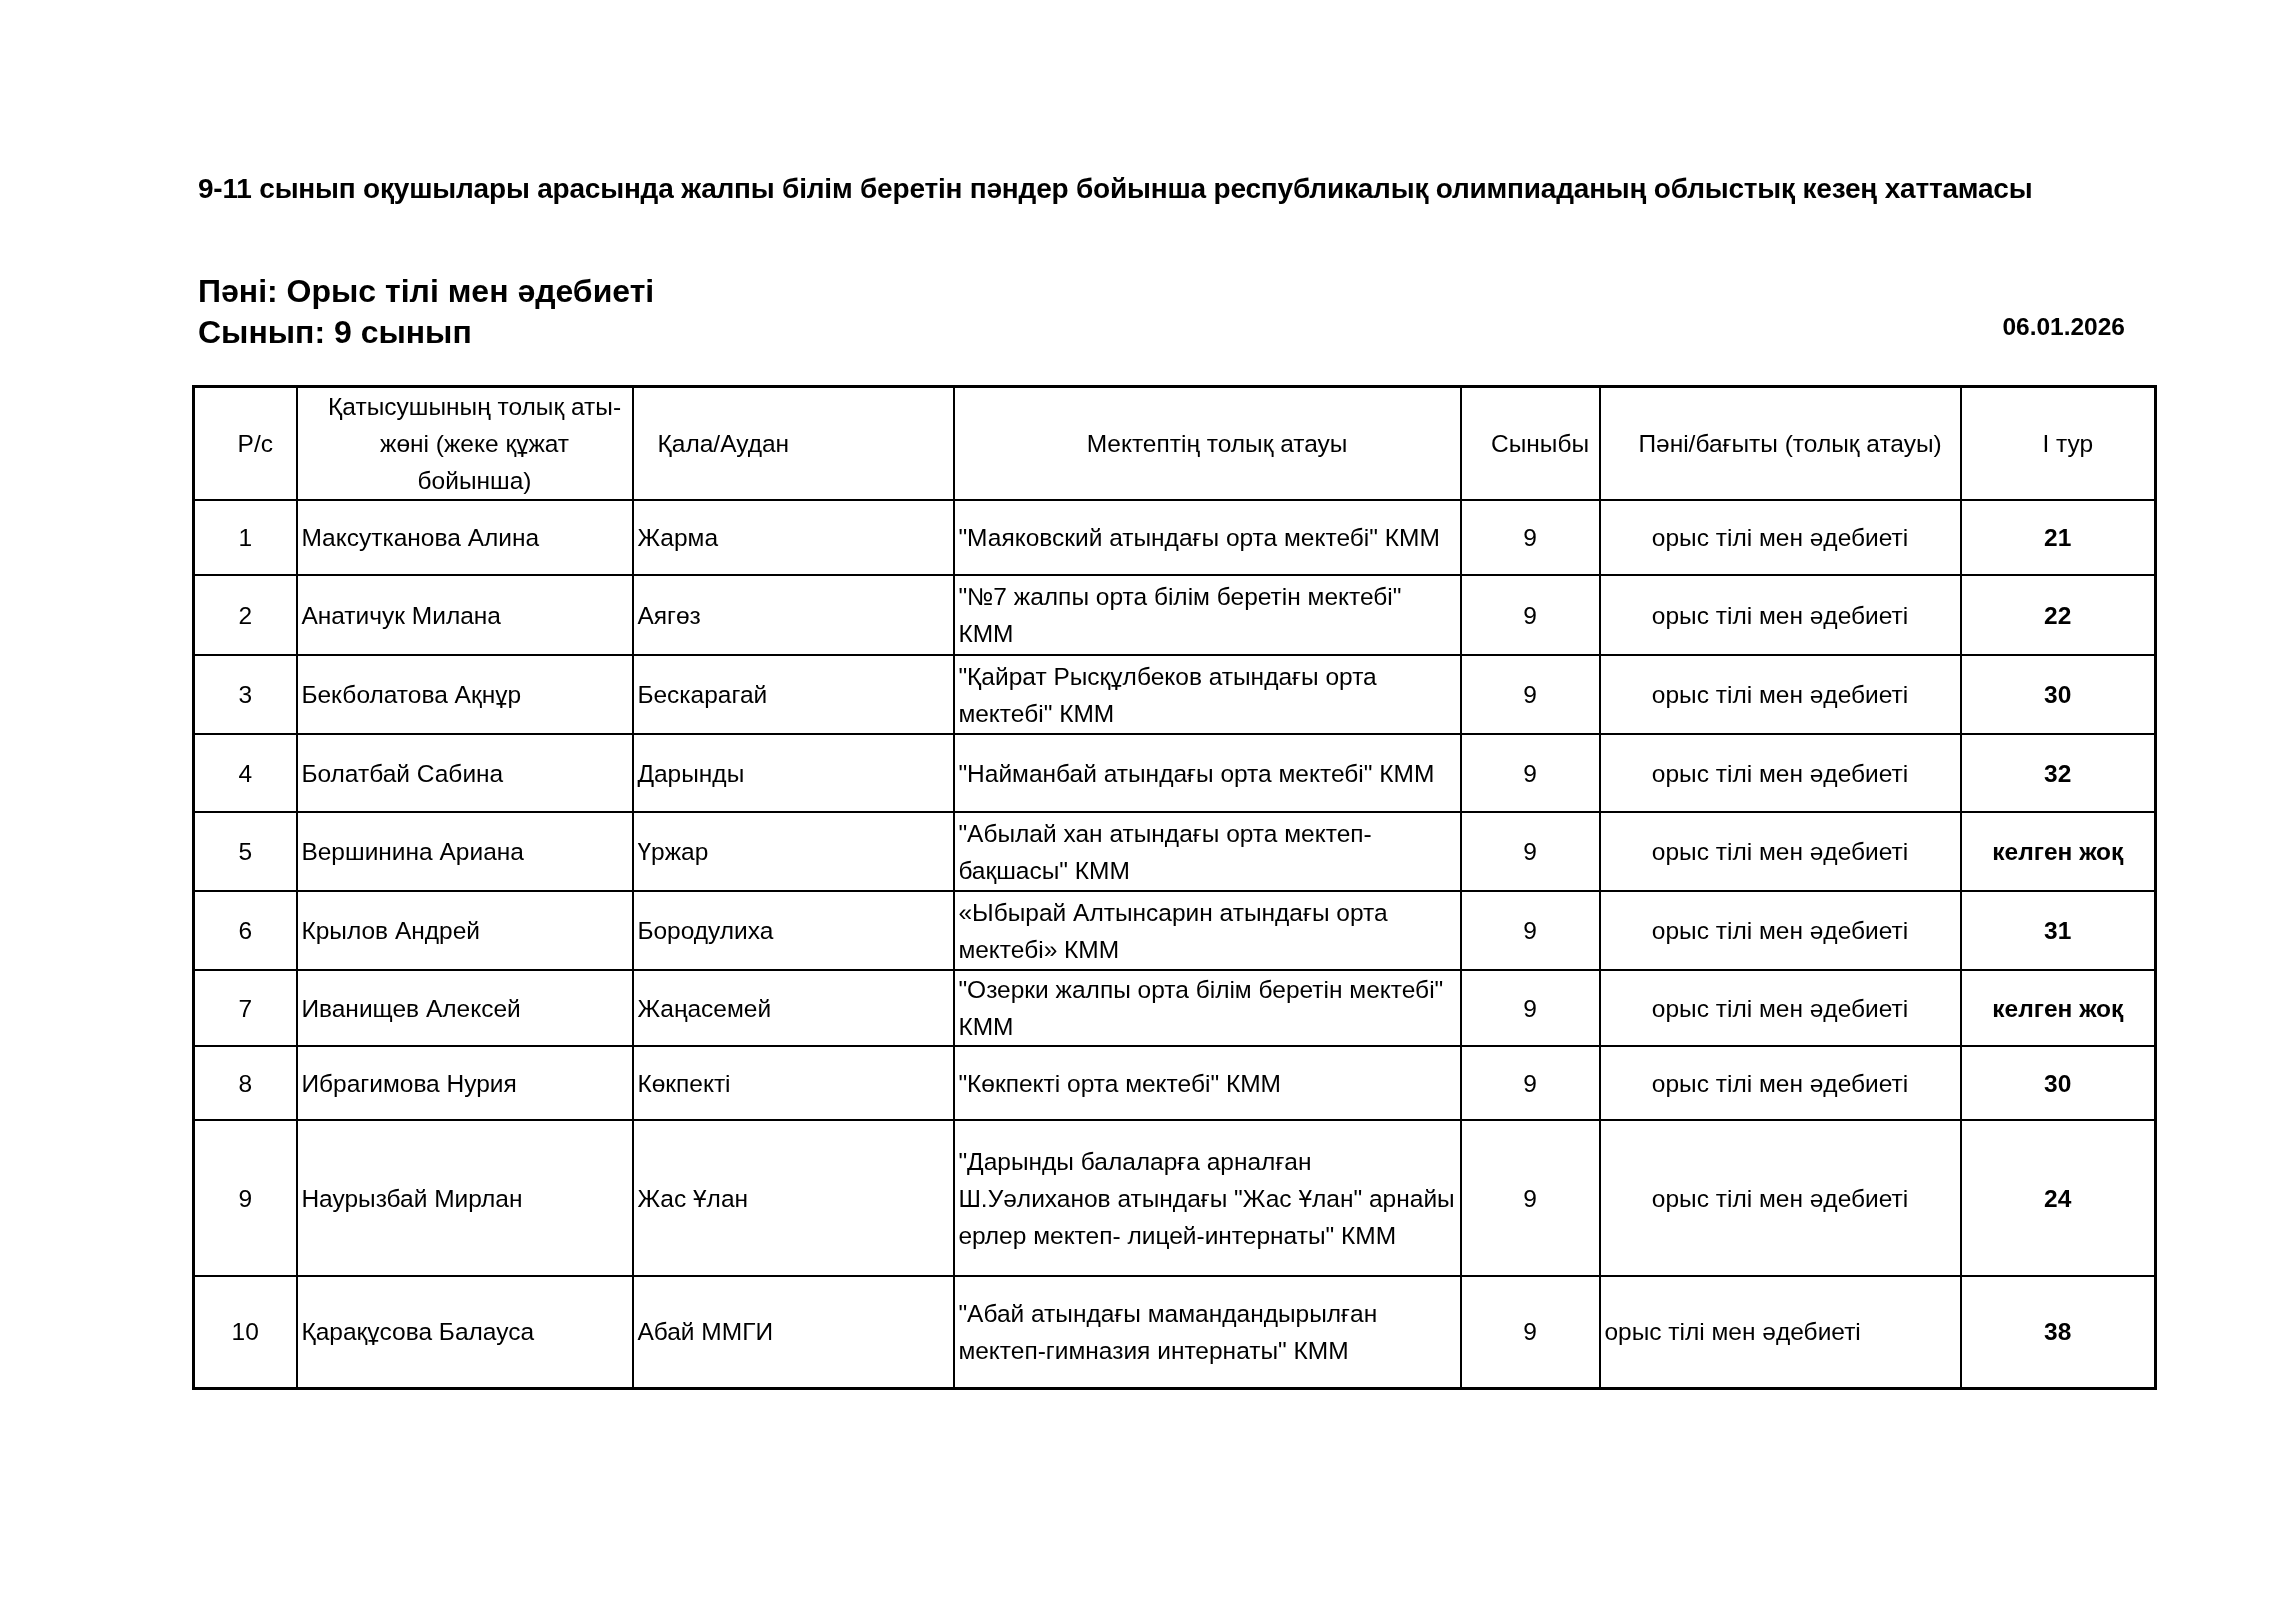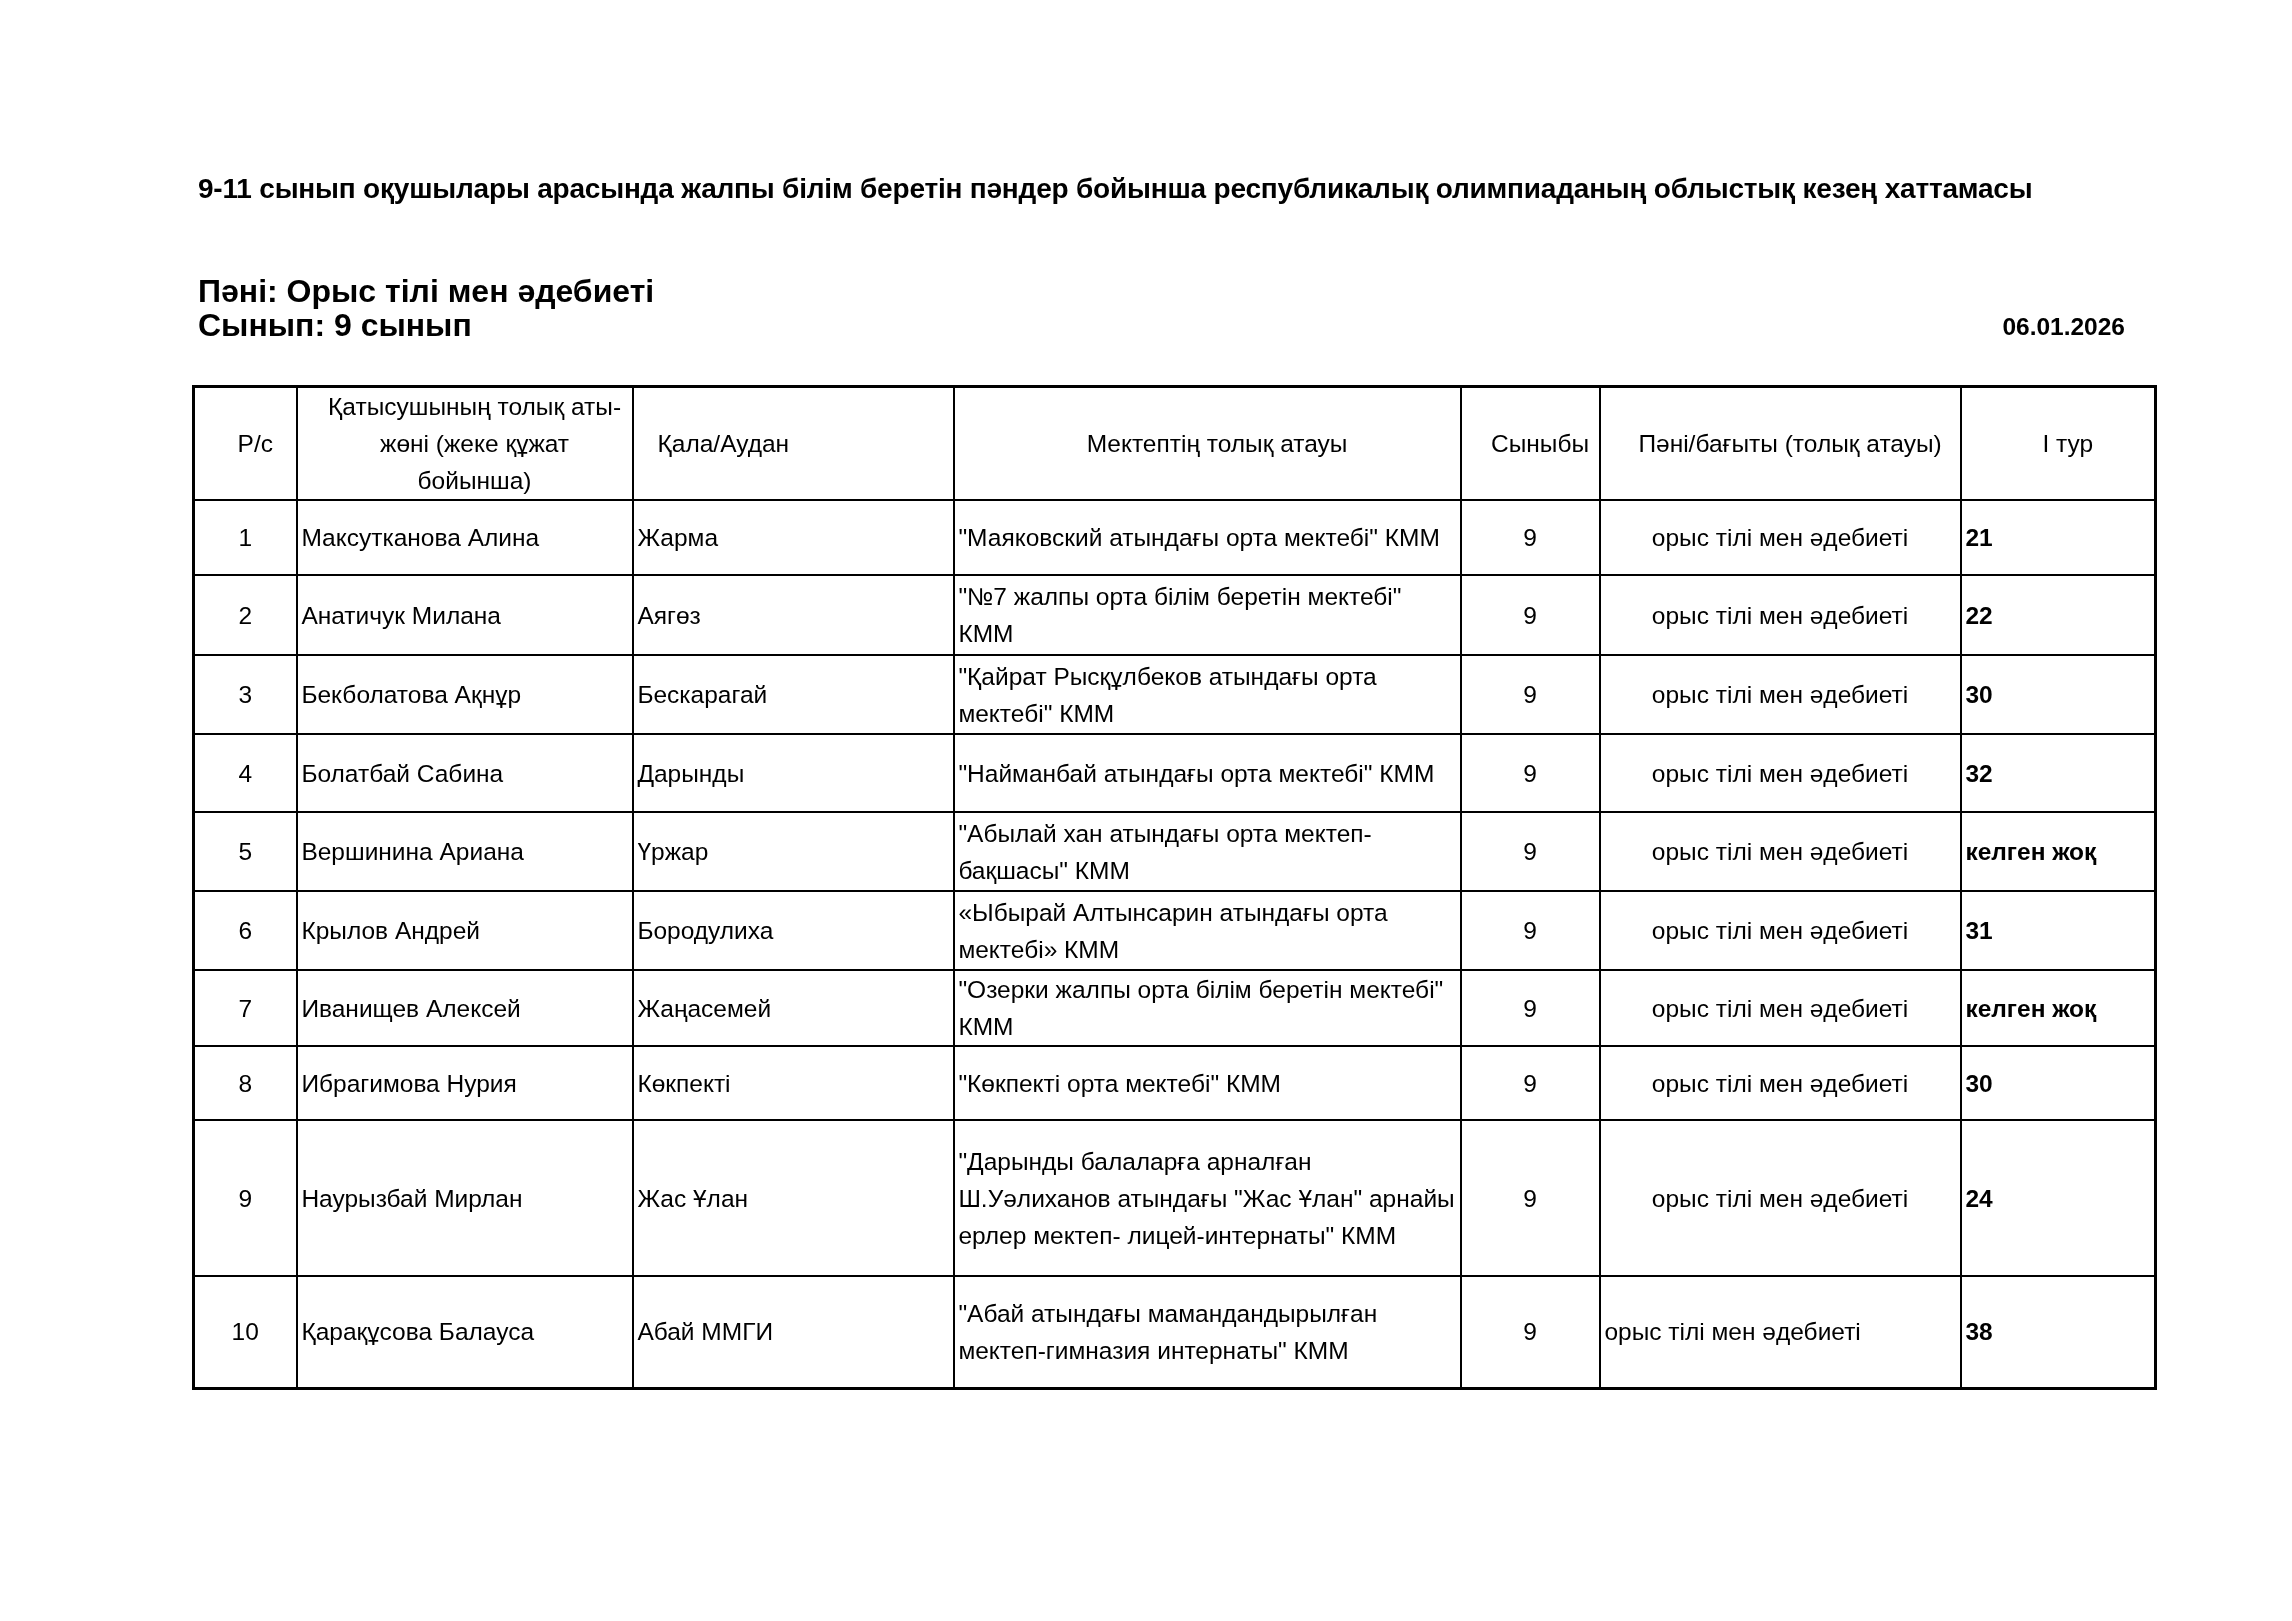--- a/index.html
+++ b/index.html
@@ -25,21 +25,21 @@
     letter-spacing: -0.2px;
   }
   .meta-line {
     position: absolute;
     left: 198px;
     font-size: 32px;
     font-weight: bold;
     white-space: nowrap;
   }
   .meta-subject { top: 273px; }
-  .meta-class { top: 307px; }
+  .meta-class { top: 314px; }
   .meta-date {
     position: absolute;
     right: 168px;
     top: 313px;
     font-size: 24.5px;
     font-weight: bold;
     white-space: nowrap;
   }
   table.results {
     position: absolute;
@@ -62,21 +62,21 @@
     font-weight: normal;
     text-align: center;
     padding-left: 24px;
   }
   table.results th.left { text-align: left; }
   .c-num { text-align: center; }
   .c-name, .c-city, .c-school { text-align: left; margin-left: 40px; }
   .c-grade { text-align: center; }
   .c-subject { text-align: center; }
   .c-subject.left { text-align: left; padding-left: 3.9px; }
-  .c-score { text-align: left; font-weight: bold; }
+  .c-score { text-align: center; font-weight: bold; }
   .h-header { height: 112px; }
 </style>
 </head>
 <body>
 
 <div class="doc-title">9-11 сынып оқушылары арасында жалпы білім беретін пәндер бойынша республикалық олимпиаданың облыстық кезең хаттамасы</div>
 <div class="meta-line meta-subject">Пәні: Орыс тілі мен әдебиеті</div>
 <div class="meta-line meta-class">Сынып: 9 сынып</div>
 <div class="meta-date">06.01.2026</div>
 

